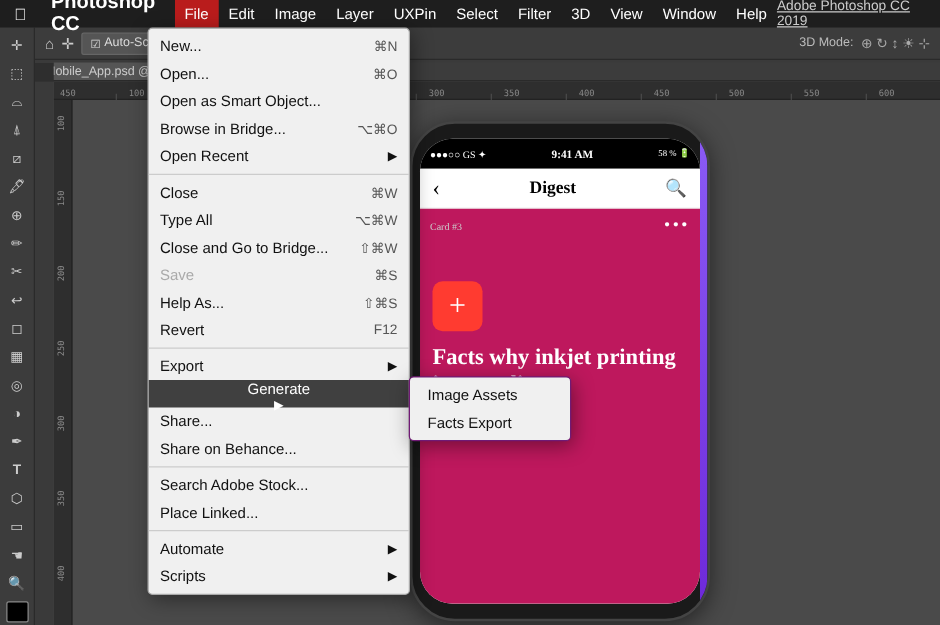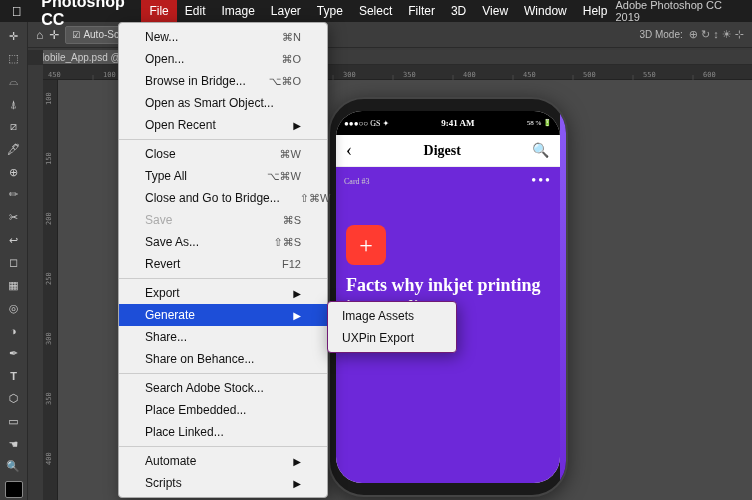--- a/index.html
+++ b/index.html
@@ -59,20 +59,21 @@
       background: #b91c1c;
     }
     .mac-menubar-right {
       margin-left: auto;
       display: flex;
       align-items: center;
       padding-right: 8px;
       color: #ccc;
       font-size: 11px;
       gap: 8px;
+      text-decoration: underline;
     }
 
     
     .ps-left-toolbar {
       position: absolute;
       left: 0;
       top: 22px;
       width: 28px;
       height: 478px;
       background: #3c3c3c;
@@ -189,21 +190,21 @@
     .phone-nav-title {
       font-size: 14px;
       font-weight: 600;
       color: #000;
     }
     .phone-nav-icon {
       font-size: 14px;
       color: #000;
     }
     .phone-content {
-      background: #6d28d9;
+      background: #be185d;
       height: calc(100% - 56px);
       position: relative;
       overflow: hidden;
     }
     .phone-content-header {
       display: flex;
       justify-content: space-between;
       align-items: center;
       padding: 6px 8px;
     }
@@ -255,21 +256,21 @@
       border: 1px solid #aaa;
       border-radius: 4px;
       box-shadow: 2px 4px 16px rgba(0,0,0,0.4);
       z-index: 200;
       padding: 3px 0;
     }
     .menu-item {
       height: 22px;
       display: flex;
       align-items: center;
-      padding: 0 26px;
+      padding: 0 9px;
       font-size: 12px;
       color: #111;
       cursor: pointer;
       justify-content: space-between;
       white-space: nowrap;
     }
     .menu-item .shortcut {
       color: #555;
       font-size: 11px;
       margin-left: 20px;
@@ -311,22 +312,23 @@
       position: relative;
     }
     .generate-row .generate-submenu-wrapper {
       position: absolute;
       left: 100%;
       top: -3px;
     }
 
     
     .menu-item.generate-active {
-      background: #1d4ed8;
-      color: #fff;
+      background: #404040;
+      color: #fff;
+      flex-direction: column;
     }
 
     .ps-top-bar-2nd {
       position: absolute;
       top: 22px;
       left: 28px;
       right: 0;
       height: 26px;
       background: #3c3c3c;
       border-bottom: 1px solid #2a2a2a;
@@ -364,21 +366,21 @@
 <body>
 
 <div class="mac-menubar">
   <div class="mac-menubar-left">
     <div class="mac-apple"></div>
     <div class="mac-app-name">Photoshop CC</div>
     <div class="mac-menu-item active">File</div>
     <div class="mac-menu-item">Edit</div>
     <div class="mac-menu-item">Image</div>
     <div class="mac-menu-item">Layer</div>
-    <div class="mac-menu-item">Type</div>
+    <div class="mac-menu-item">UXPin</div>
     <div class="mac-menu-item">Select</div>
     <div class="mac-menu-item">Filter</div>
     <div class="mac-menu-item">3D</div>
     <div class="mac-menu-item">View</div>
     <div class="mac-menu-item">Window</div>
     <div class="mac-menu-item">Help</div>
   </div>
   <div class="mac-menubar-right">
     <span>Adobe Photoshop CC 2019</span>
   </div>
@@ -521,25 +523,25 @@
 <div class="file-menu">
   <div class="menu-item">
     <span>New...</span>
     <span class="shortcut">⌘N</span>
   </div>
   <div class="menu-item">
     <span>Open...</span>
     <span class="shortcut">⌘O</span>
   </div>
   <div class="menu-item">
+    <span>Open as Smart Object...</span>
+  </div>
+  <div class="menu-item">
     <span>Browse in Bridge...</span>
     <span class="shortcut">⌥⌘O</span>
-  </div>
-  <div class="menu-item">
-    <span>Open as Smart Object...</span>
   </div>
   <div class="menu-item">
     <span>Open Recent</span>
     <span class="arrow">▶</span>
   </div>
   <div class="menu-divider"></div>
   <div class="menu-item">
     <span>Close</span>
     <span class="shortcut">⌘W</span>
   </div>
@@ -549,21 +551,21 @@
   </div>
   <div class="menu-item">
     <span>Close and Go to Bridge...</span>
     <span class="shortcut">⇧⌘W</span>
   </div>
   <div class="menu-item disabled">
     <span>Save</span>
     <span class="shortcut">⌘S</span>
   </div>
   <div class="menu-item">
-    <span>Save As...</span>
+    <span>Help As...</span>
     <span class="shortcut">⇧⌘S</span>
   </div>
   <div class="menu-item">
     <span>Revert</span>
     <span class="shortcut">F12</span>
   </div>
   <div class="menu-divider"></div>
   <div class="menu-item">
     <span>Export</span>
     <span class="arrow">▶</span>
@@ -571,38 +573,35 @@
 
   <div class="menu-item generate-active generate-row" style="position:relative;">
     <span>Generate</span>
     <span class="arrow" style="color:#fff;">▶</span>
 
     <div class="submenu generate-submenu-wrapper">
       <div class="submenu-item">
         <span>Image Assets</span>
       </div>
       <div class="submenu-item">
-        <span>UXPin Export</span>
+        <span>Facts Export</span>
       </div>
     </div>
   </div>
   <div class="menu-item">
     <span>Share...</span>
   </div>
   <div class="menu-item">
     <span>Share on Behance...</span>
   </div>
   <div class="menu-divider"></div>
   <div class="menu-item">
     <span>Search Adobe Stock...</span>
   </div>
   <div class="menu-item">
-    <span>Place Embedded...</span>
-  </div>
-  <div class="menu-item">
     <span>Place Linked...</span>
   </div>
   <div class="menu-divider"></div>
   <div class="menu-item">
     <span>Automate</span>
     <span class="arrow">▶</span>
   </div>
   <div class="menu-item">
     <span>Scripts</span>
     <span class="arrow">▶</span>

